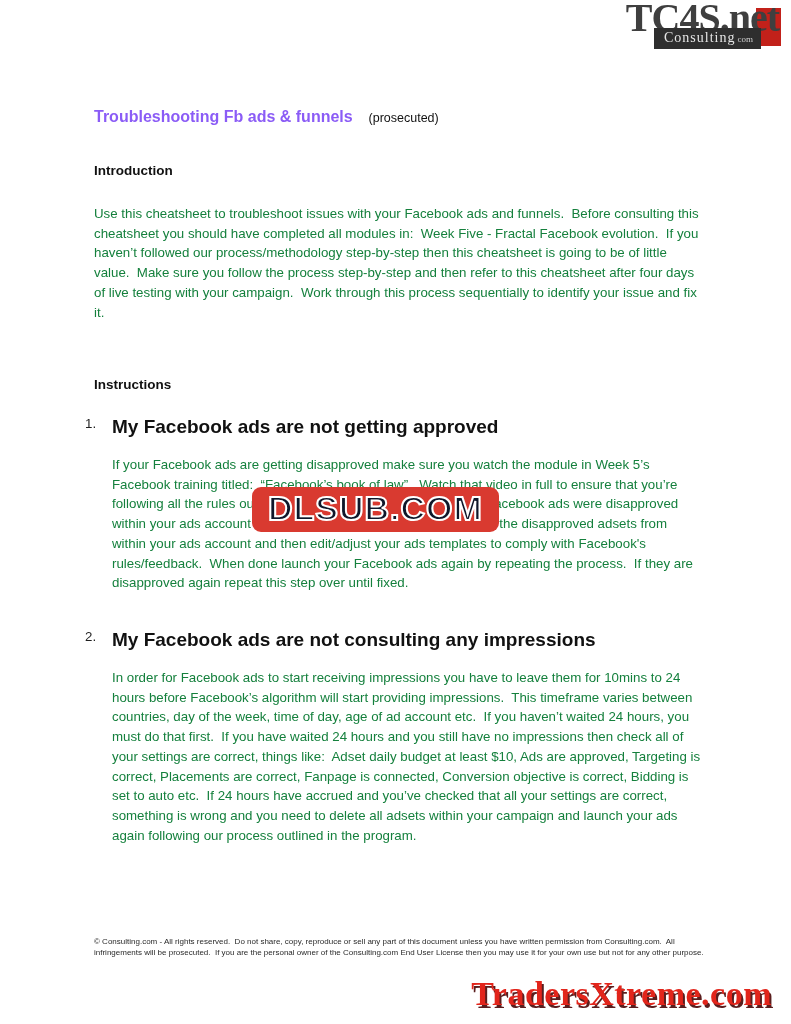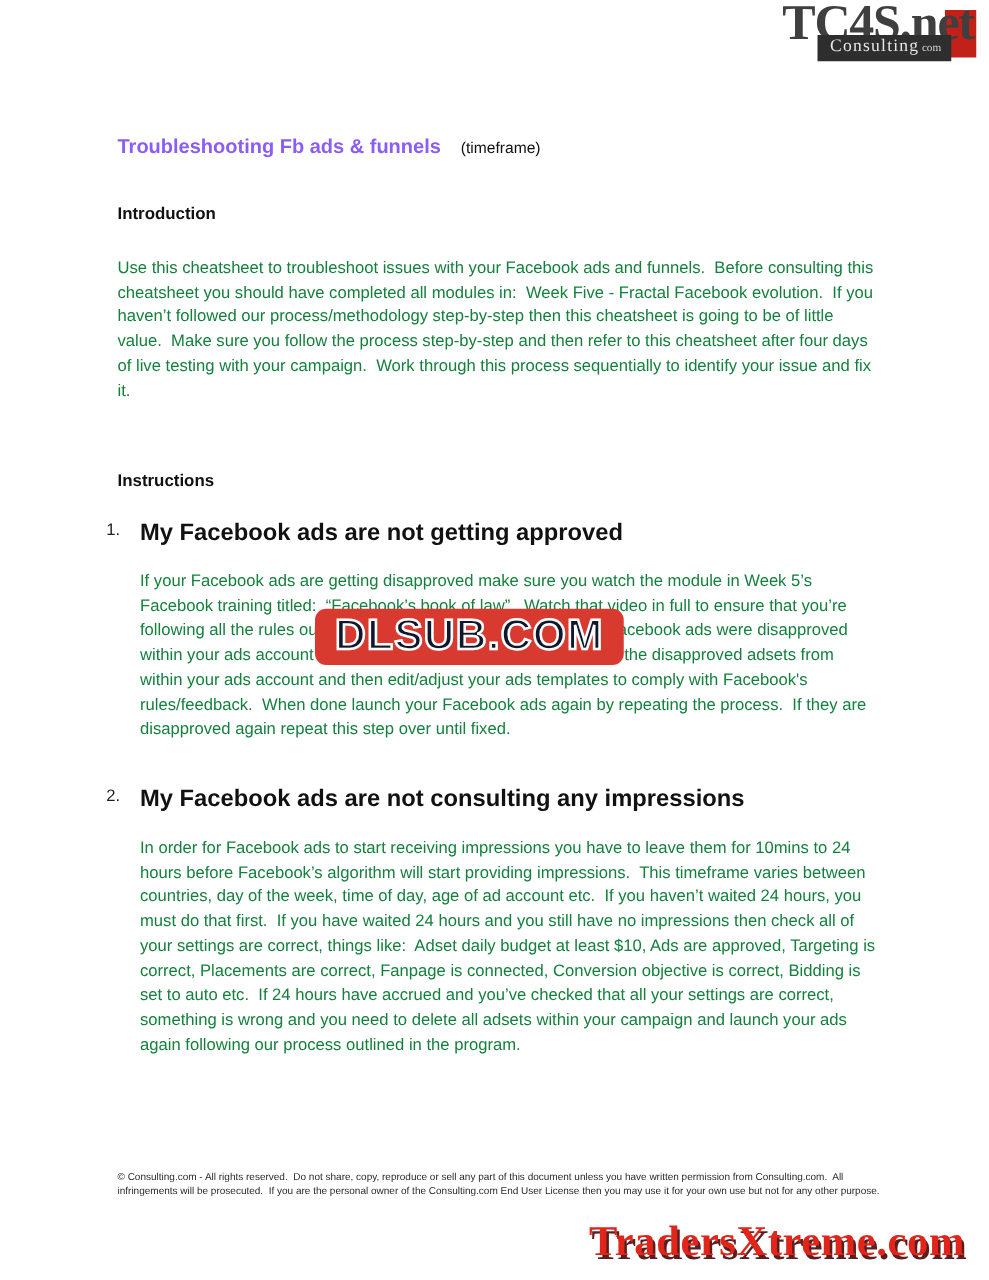--- a/index.html
+++ b/index.html
@@ -88,21 +88,21 @@
   <div class="logo">
     <div class="logo-redblock"></div>
     <div class="logo-main">TC4S.net</div>
     <div class="logo-bar"><span>Consulting</span><span class="logo-com">com</span></div>
   </div>
 
   <div class="content">
 
     <h1 class="title">
       <span class="title-main">Troubleshooting Fb ads &amp; funnels</span>
-      <span class="title-suffix">(timeframe)</span>
+      <span class="title-suffix">(prosecuted)</span>
     </h1>
 
     <h2 class="sec-heading intro-heading">Introduction</h2>
 
     <p class="para intro-body">Use this cheatsheet to troubleshoot issues with your Facebook ads and funnels.  Before consulting this cheatsheet you should have completed all modules in:  Week Five - Fractal Facebook evolution.  If you haven’t followed our process/methodology step-by-step then this cheatsheet is going to be of little value.  Make sure you follow the process step-by-step and then refer to this cheatsheet after four days of live testing with your campaign.  Work through this process sequentially to identify your issue and fix it.</p>
 
     <h2 class="sec-heading instr-heading">Instructions</h2>
 
     <div class="list-item item-1">
       <span class="item-num">1.</span>

